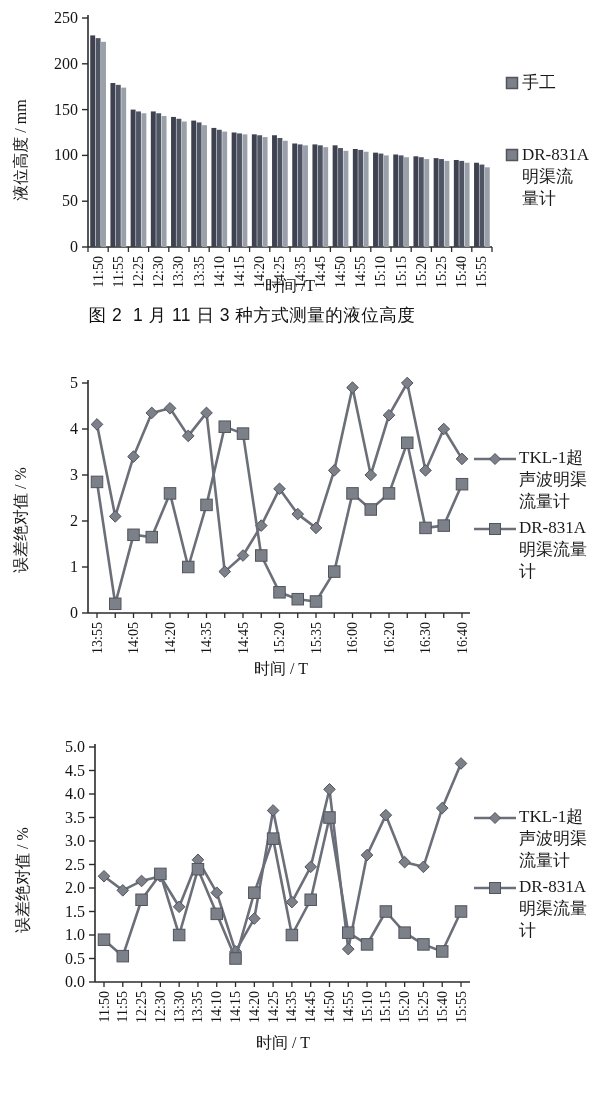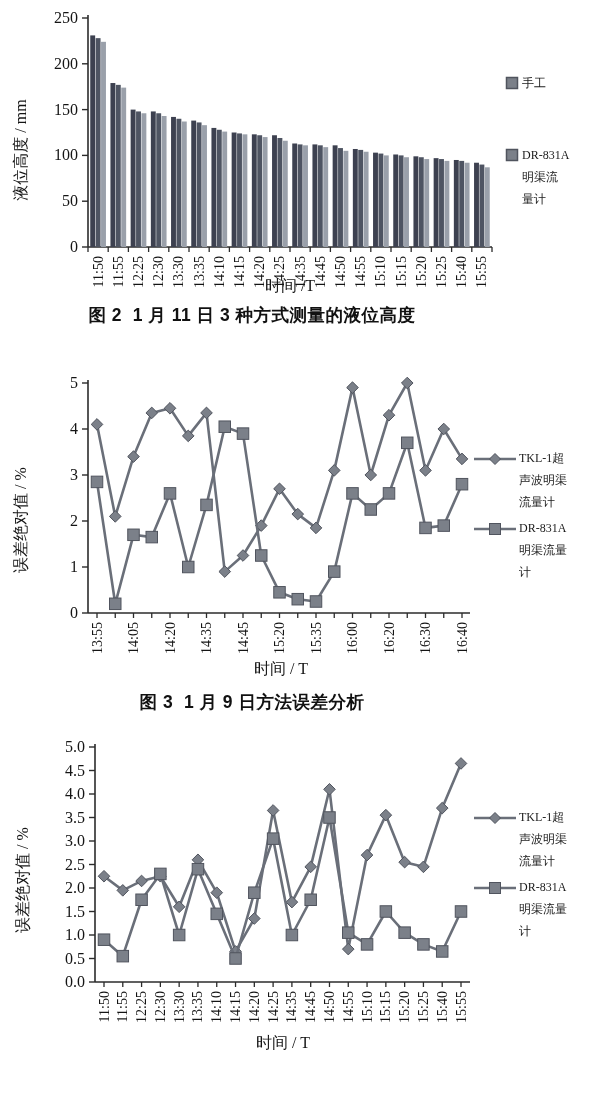--- a/index.html
+++ b/index.html
@@ -6,32 +6,32 @@
   .page{position:relative;width:600px;height:1096px;background:#ffffff;overflow:hidden;
         font-family:"Liberation Serif","DejaVu Serif",serif;color:#141414;}
   figure.fig{position:absolute;left:0;width:600px;margin:0;padding:0;}
   #fig2{top:0;height:340px;}
   #fig3{top:340px;height:380px;}
   #fig4{top:720px;height:376px;}
   svg.chart{position:absolute;left:0;top:0;display:block;}
   svg text{font-family:"Liberation Serif","DejaVu Serif",serif;fill:#141414;}
   .caption{position:absolute;left:0;width:504px;text-align:center;
            font-family:"Liberation Sans","DejaVu Sans",sans-serif;
-           font-weight:700;font-size:17.5px;color:#111;letter-spacing:0.5px;white-space:pre;}
+           font-weight:400;font-size:17.5px;color:#111;letter-spacing:0.5px;white-space:pre;}
   #fig2 .caption{top:303px;}
   #fig3 .caption{top:350px;}
   #fig4 .caption{top:336px;}
   .legend{position:absolute;width:122px;}
   #fig2 .legend{left:505px;top:72px;}
   #fig3 .legend{left:474px;top:107px;}
   #fig4 .legend{left:474px;top:86px;}
   .legend-item{display:flex;align-items:flex-start;margin-bottom:4px;}
   #fig2 .legend-item + .legend-item{margin-top:50px;}
   .legend-item .sw{flex:0 0 auto;margin-top:4px;margin-right:3px;}
-  .legend-label{font-size:12px;line-height:22px;white-space:pre-line;color:#1a1a1a;}
+  .legend-label{font-size:17px;line-height:22px;white-space:pre-line;color:#1a1a1a;}
 </style>
 </head>
 <body>
 
 <div class="page">
 
   <figure class="fig" id="fig2">
     <svg class="chart" width="600" height="302">
         <line x1="88" y1="15" x2="88" y2="247" stroke="#2b2b2b" stroke-width="1.6"></line>
         <line x1="88" y1="247" x2="492" y2="247" stroke="#2b2b2b" stroke-width="1.6"></line>
@@ -300,21 +300,20 @@
       <div class="legend-item">
         <svg class="sw" width="42" height="16">
             <line x1="0" y1="8" x2="42" y2="8" stroke="#6a6f79" stroke-width="2.4"></line>
             <rect x="15.5" y="2.5" width="11" height="11" fill="#7b8089" stroke="#50545e" stroke-width="1"></rect>
           </svg>
         <span class="legend-label">DR-831A
 明渠流量
 计</span>
       </div>
     </div>
-    <figcaption class="caption">图 3  1 月 9 日方法误差分析</figcaption>
   </figure>
 
   <figure class="fig" id="fig4">
     <svg class="chart" width="600" height="334">
         <line x1="95" y1="24" x2="95" y2="262" stroke="#2b2b2b" stroke-width="1.6"></line>
         <line x1="95" y1="262" x2="470" y2="262" stroke="#2b2b2b" stroke-width="1.6"></line>
         <g>
           <line x1="89" y1="262" x2="95" y2="262" stroke="#2b2b2b" stroke-width="1.4"></line>
           <text x="85" y="267" text-anchor="end" font-size="16">0.0</text>
           <line x1="89" y1="238.5" x2="95" y2="238.5" stroke="#2b2b2b" stroke-width="1.4"></line>

